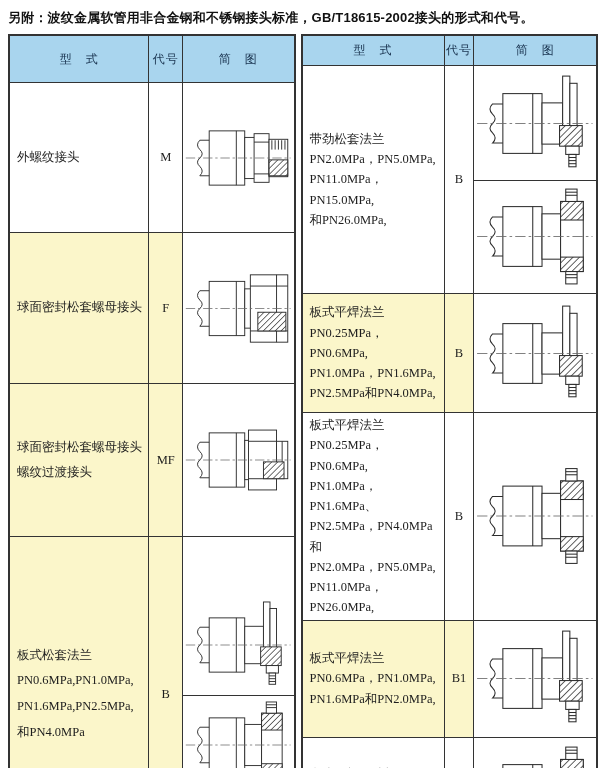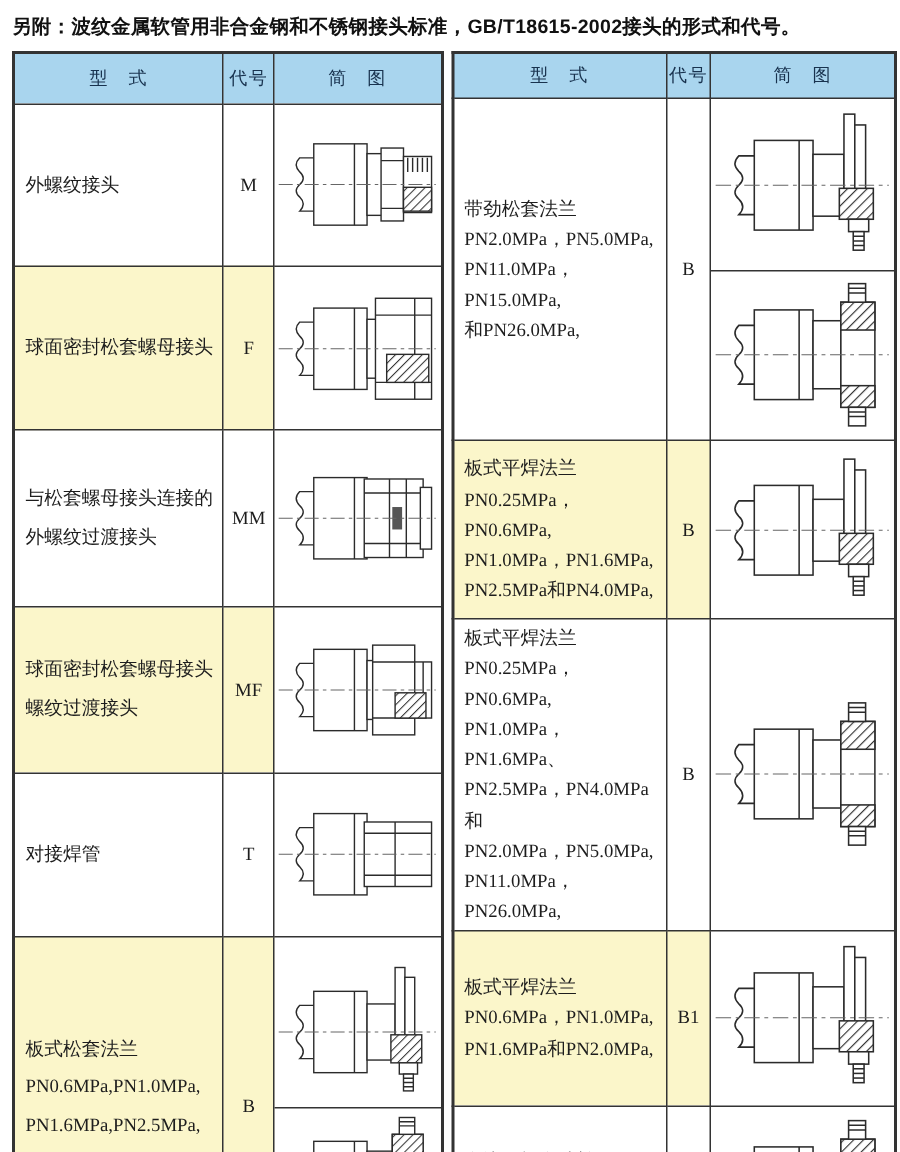--- a/index.html
+++ b/index.html
@@ -100,77 +100,37 @@
                 <rect x="72" y="14" width="40" height="72" fill="#fff" stroke="#2b2b2b" stroke-width="1"></rect>
                 <line x1="72" y1="26" x2="112" y2="26" stroke="#2b2b2b" stroke-width="1"></line>
                 <line x1="72" y1="74" x2="112" y2="74" stroke="#2b2b2b" stroke-width="1"></line>
                 <line x1="100" y1="14" x2="100" y2="86" stroke="#2b2b2b" stroke-width="1"></line>
                 <rect x="80" y="54" width="30" height="20" fill="url(#hatch)" stroke="#2b2b2b" stroke-width="1"></rect>
                 <line x1="3" y1="50" x2="115" y2="50" stroke="#666" stroke-width="0.8" stroke-dasharray="10 3 2.5 3"></line>
               </svg>
             </div>
       </td>
     </tr>
-    <tr style="height:105px">
-      <td class="cell-type">与松套螺母接头连接的
-外螺纹过渡接头</td>
-      <td class="cell-code">MM</td>
-      <td class="cell-diag">
-        <div class="diag" style="height:103px">
-              <svg viewBox="0 0 118 100" preserveAspectRatio="xMidYMid meet" style="width: 100%; height: 100%;">
-                <path d="M30 31 L18 31 Q13 36 18 41 Q23 45.5 18 50 Q13 54.5 18 59 Q23 64 18 69 L30 69 Z" fill="#fff" stroke="#2b2b2b" stroke-width="1"></path>
-                <rect x="28" y="21" width="38" height="58" fill="#fff" stroke="#2b2b2b" stroke-width="1"></rect>
-                <line x1="57" y1="21" x2="57" y2="79" stroke="#2b2b2b" stroke-width="1"></line>
-                <rect x="64" y="22" width="42" height="56" fill="#fff" stroke="#2b2b2b" stroke-width="1"></rect>
-                <line x1="64" y1="32" x2="106" y2="32" stroke="#2b2b2b" stroke-width="1"></line>
-                <line x1="64" y1="68" x2="106" y2="68" stroke="#2b2b2b" stroke-width="1"></line>
-                <line x1="82" y1="22" x2="82" y2="78" stroke="#2b2b2b" stroke-width="1"></line>
-                <line x1="94" y1="22" x2="94" y2="78" stroke="#2b2b2b" stroke-width="1"></line>
-                <rect x="104" y="28" width="8" height="44" fill="#fff" stroke="#2b2b2b" stroke-width="1"></rect>
-                <rect x="84" y="42" width="7" height="16" fill="#555"></rect>
-                <line x1="3" y1="50" x2="115" y2="50" stroke="#666" stroke-width="0.8" stroke-dasharray="10 3 2.5 3"></line>
-              </svg>
-            </div>
-      </td>
-    </tr>
     <tr style="height:98px" class="hl">
       <td class="cell-type">球面密封松套螺母接头
 螺纹过渡接头</td>
       <td class="cell-code">MF</td>
       <td class="cell-diag">
         <div class="diag" style="height:96px">
               <svg viewBox="0 0 118 100" preserveAspectRatio="xMidYMid meet" style="width: 100%; height: 100%;">
                 <path d="M30 31 L18 31 Q13 36 18 41 Q23 45.5 18 50 Q13 54.5 18 59 Q23 64 18 69 L30 69 Z" fill="#fff" stroke="#2b2b2b" stroke-width="1"></path>
                 <rect x="28" y="21" width="38" height="58" fill="#fff" stroke="#2b2b2b" stroke-width="1"></rect>
                 <line x1="57" y1="21" x2="57" y2="79" stroke="#2b2b2b" stroke-width="1"></line>
                 <rect x="66" y="29" width="6" height="42" fill="#fff" stroke="#2b2b2b" stroke-width="1"></rect>
                 <rect x="70" y="18" width="30" height="64" fill="#fff" stroke="#2b2b2b" stroke-width="1"></rect>
                 <line x1="70" y1="30" x2="100" y2="30" stroke="#2b2b2b" stroke-width="1"></line>
                 <line x1="70" y1="70" x2="100" y2="70" stroke="#2b2b2b" stroke-width="1"></line>
                 <rect x="100" y="30" width="12" height="40" fill="#fff" stroke="#2b2b2b" stroke-width="1"></rect>
                 <line x1="106" y1="30" x2="106" y2="70" stroke="#2b2b2b" stroke-width="1"></line>
                 <rect x="86" y="52" width="22" height="18" fill="url(#hatch)" stroke="#2b2b2b" stroke-width="1"></rect>
-                <line x1="3" y1="50" x2="115" y2="50" stroke="#666" stroke-width="0.8" stroke-dasharray="10 3 2.5 3"></line>
-              </svg>
-            </div>
-      </td>
-    </tr>
-    <tr style="height:97px">
-      <td class="cell-type">对接焊管</td>
-      <td class="cell-code">T</td>
-      <td class="cell-diag">
-        <div class="diag" style="height:95px">
-              <svg viewBox="0 0 118 100" preserveAspectRatio="xMidYMid meet" style="width: 100%; height: 100%;">
-                <path d="M30 31 L18 31 Q13 36 18 41 Q23 45.5 18 50 Q13 54.5 18 59 Q23 64 18 69 L30 69 Z" fill="#fff" stroke="#2b2b2b" stroke-width="1"></path>
-                <rect x="28" y="21" width="38" height="58" fill="#fff" stroke="#2b2b2b" stroke-width="1"></rect>
-                <line x1="57" y1="21" x2="57" y2="79" stroke="#2b2b2b" stroke-width="1"></line>
-                <rect x="64" y="27" width="48" height="46" fill="#fff" stroke="#2b2b2b" stroke-width="1"></rect>
-                <line x1="64" y1="35" x2="112" y2="35" stroke="#2b2b2b" stroke-width="1"></line>
-                <line x1="64" y1="65" x2="112" y2="65" stroke="#2b2b2b" stroke-width="1"></line>
-                <line x1="86" y1="27" x2="86" y2="73" stroke="#2b2b2b" stroke-width="1"></line>
                 <line x1="3" y1="50" x2="115" y2="50" stroke="#666" stroke-width="0.8" stroke-dasharray="10 3 2.5 3"></line>
               </svg>
             </div>
       </td>
     </tr>
     <tr style="height:202px" class="hl">
       <td class="cell-type">板式松套法兰
 PN0.6MPa,PN1.0MPa,
 PN1.6MPa,PN2.5MPa,
 和PN4.0MPa</td>

